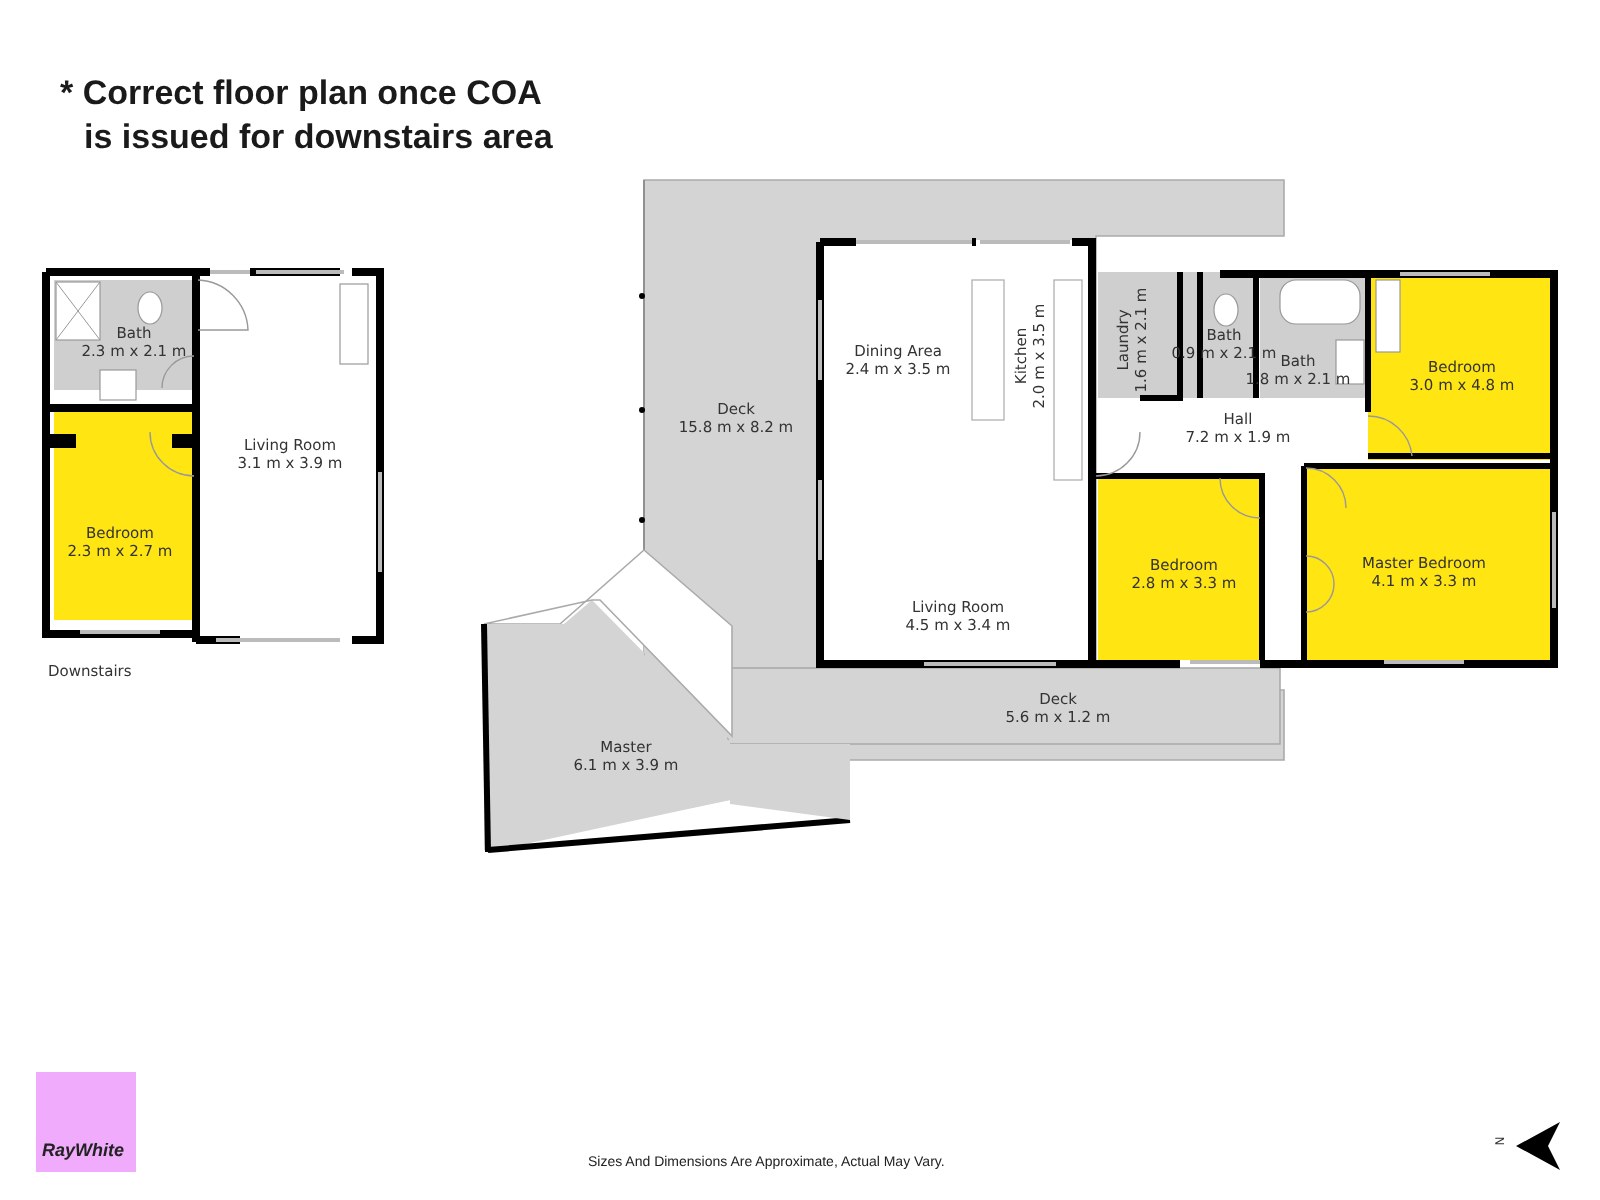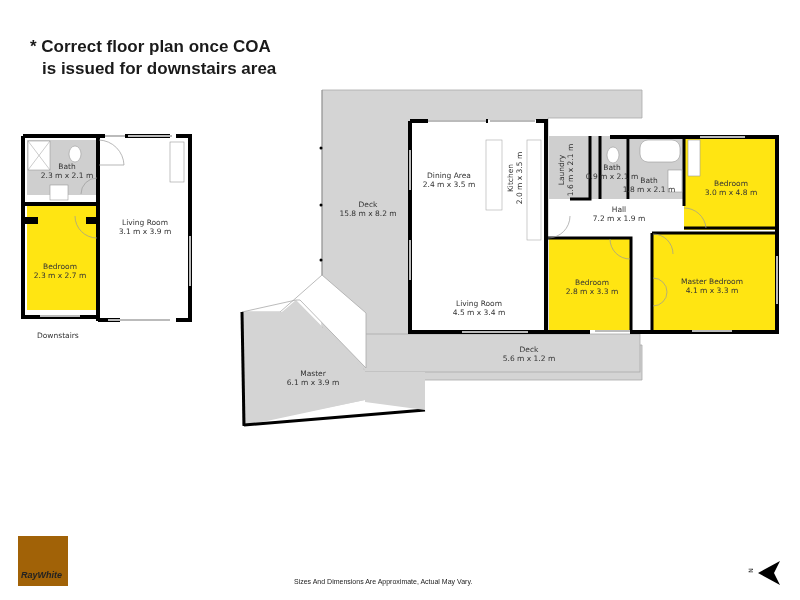--- a/index.html
+++ b/index.html
@@ -2,22 +2,22 @@
 <html><head>
 <meta charset="utf-8">
 <style>
   html, body { margin:0; padding:0; background:#ffffff; }
   body { width:800px; height:600px; position:relative; overflow:hidden; font-family:"DejaVu Sans", sans-serif; }
   .note { position:absolute; left:30px; top:36px; font-family:"Liberation Sans", sans-serif; font-weight:bold; font-size:17px; line-height:22px; color:#1a1a1a; }
   .note .l2 { padding-left:12px; }
   svg.plan { position:absolute; left:0; top:0; }
   .lbl { position:absolute; font-family:"DejaVu Sans", sans-serif; font-size:7.5px; line-height:9px; color:#333; text-align:center; white-space:nowrap; transform:translateX(-50%); }
   .lbl.rot { transform:translate(-50%,-50%) rotate(-90deg); }
-  .downstairs { position:absolute; left:37px; top:331px; font-size:7.5px; color:#333; }
-  .logo { position:absolute; left:18px; top:536px; width:50px; height:50px; background:#a16207; }
+  .downstairs { position:absolute; left:24px; top:331px; font-size:7.5px; color:#333; }
+  .logo { position:absolute; left:18px; top:536px; width:50px; height:50px; background:#f0abfc; }
   .logo span { position:absolute; left:3px; bottom:6px; font-family:"Liberation Sans", sans-serif; font-weight:bold; font-style:italic; font-size:9px; color:#222; }
   .disclaimer { position:absolute; left:294px; top:578px; font-family:"Liberation Sans", sans-serif; font-size:7px; color:#222; }
   .north { position:absolute; left:748px; top:560px; width:40px; height:26px; }
   .north .n { position:absolute; left:0; top:7px; font-size:6px; color:#333; transform:rotate(-90deg); }
 </style>
 </head>
 <body>
 
 <div class="note">
   <div>* Correct floor plan once COA</div>

